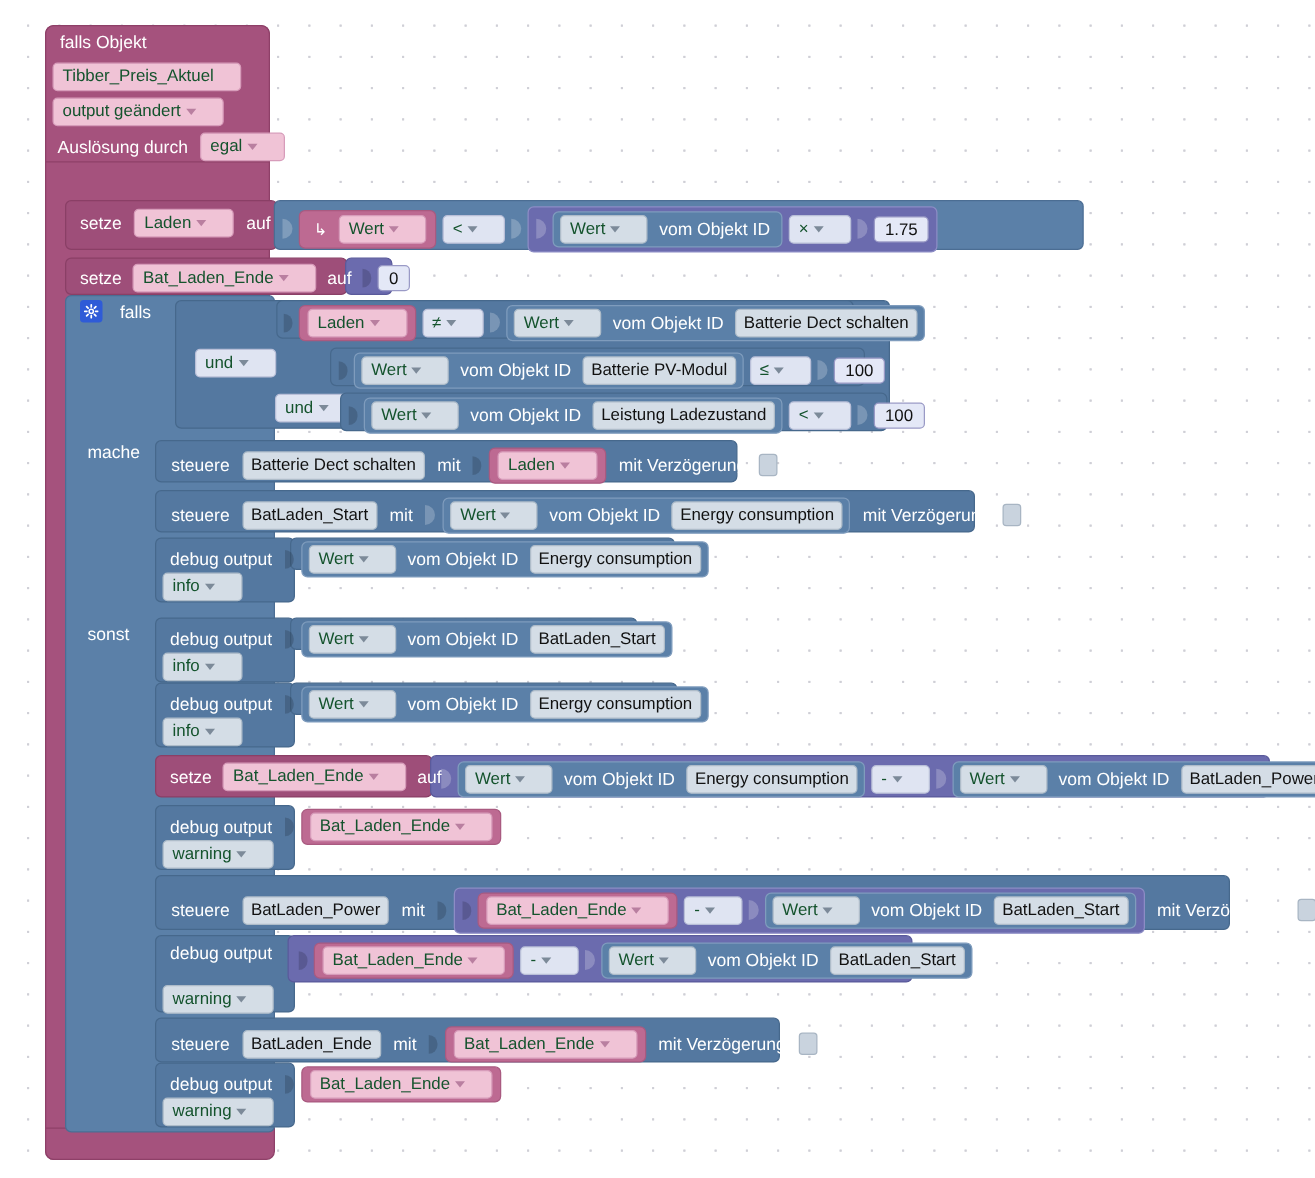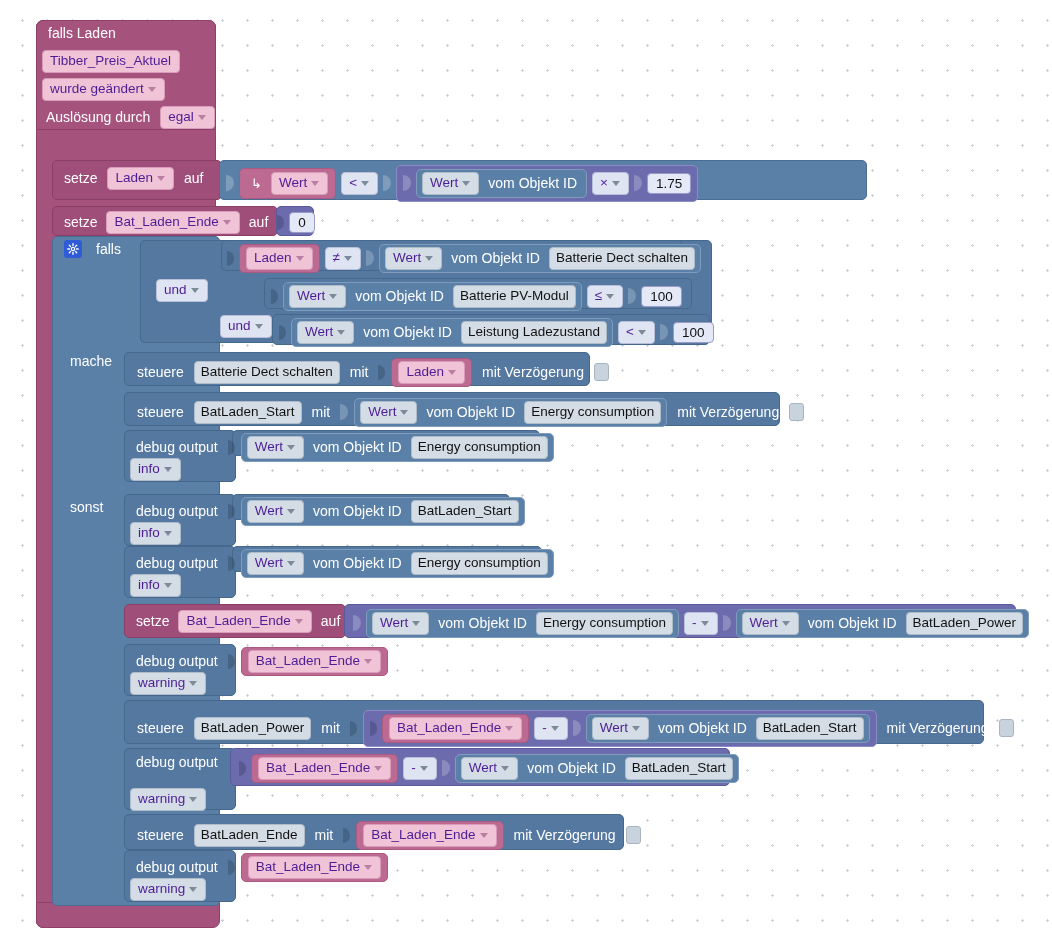--- a/index.html
+++ b/index.html
@@ -38,23 +38,23 @@
 
   
   .field {
     background:#d4dde6; color:#111; font-size:13.5px;
     border:1px solid #aebcc9; border-radius:4px;
     padding:2px 6px; white-space:nowrap; line-height:1.25;
   }
   .field.sq { border-radius:3px; }
   
   .dd {
-    background:#d4dde6; color:#4c1d95; font-size:13.5px;
+    background:#d4dde6; color:#14532d; font-size:13.5px;
     border:1px solid #aebcc9; border-radius:4px;
-    padding:2px 8px 2px 7px; white-space:nowrap; line-height:1.25;
+    padding:2px 21px 2px 7px; white-space:nowrap; line-height:1.25;
     display:flex; align-items:center; gap:4px;
   }
   .dd.pinkchip { background:#f0c3d6; border-color:#d79cba; }
   .dd.lightsq  { background:#dfe4f2; border-color:#b9bfd8; }
   .caret {
     width:0;height:0;border-left:4px solid transparent;
     border-right:4px solid transparent;border-top:5px solid #7c8a99;
     display:inline-block;
   }
   .dd.pinkchip .caret { border-top-color:#b97fa0; }
@@ -98,30 +98,30 @@
 </head>
 <body>
 
 <div id="workspace">
 
   <div class="blk pink" style="left:36px; top:20px; width:180px; height:908px; border-radius:7px;"></div>
   <div class="blk pink" style="left:36px; top:902px; width:184px; height:26px; border-radius:0 0 7px 7px;"></div>
   <div class="blk pink" style="left:36px; top:20px; width:180px; height:110px; border-radius:7px 7px 0 0;"></div>
 
   <div class="row" style="left:44px; top:26px;">
-    <span class="lbl">falls Laden</span>
+    <span class="lbl">falls Objekt</span>
   </div>
   <div class="row" style="left:42px; top:50px;">
     <span class="dd pinkchip">
       <span>Tibber_Preis_Aktuel</span>
     </span>
   </div>
   <div class="row" style="left:42px; top:78px;">
     <span class="dd pinkchip">
-      <span>wurde geändert</span>
+      <span>output geändert</span>
       <i class="caret"></i>
     </span>
   </div>
   <div class="row" style="left:42px; top:106px; gap:6px;">
     <span class="lbl">Auslösung durch</span>
     <span class="dd pinkchip">
       <span>egal</span>
       <i class="caret"></i>
     </span>
   </div>

